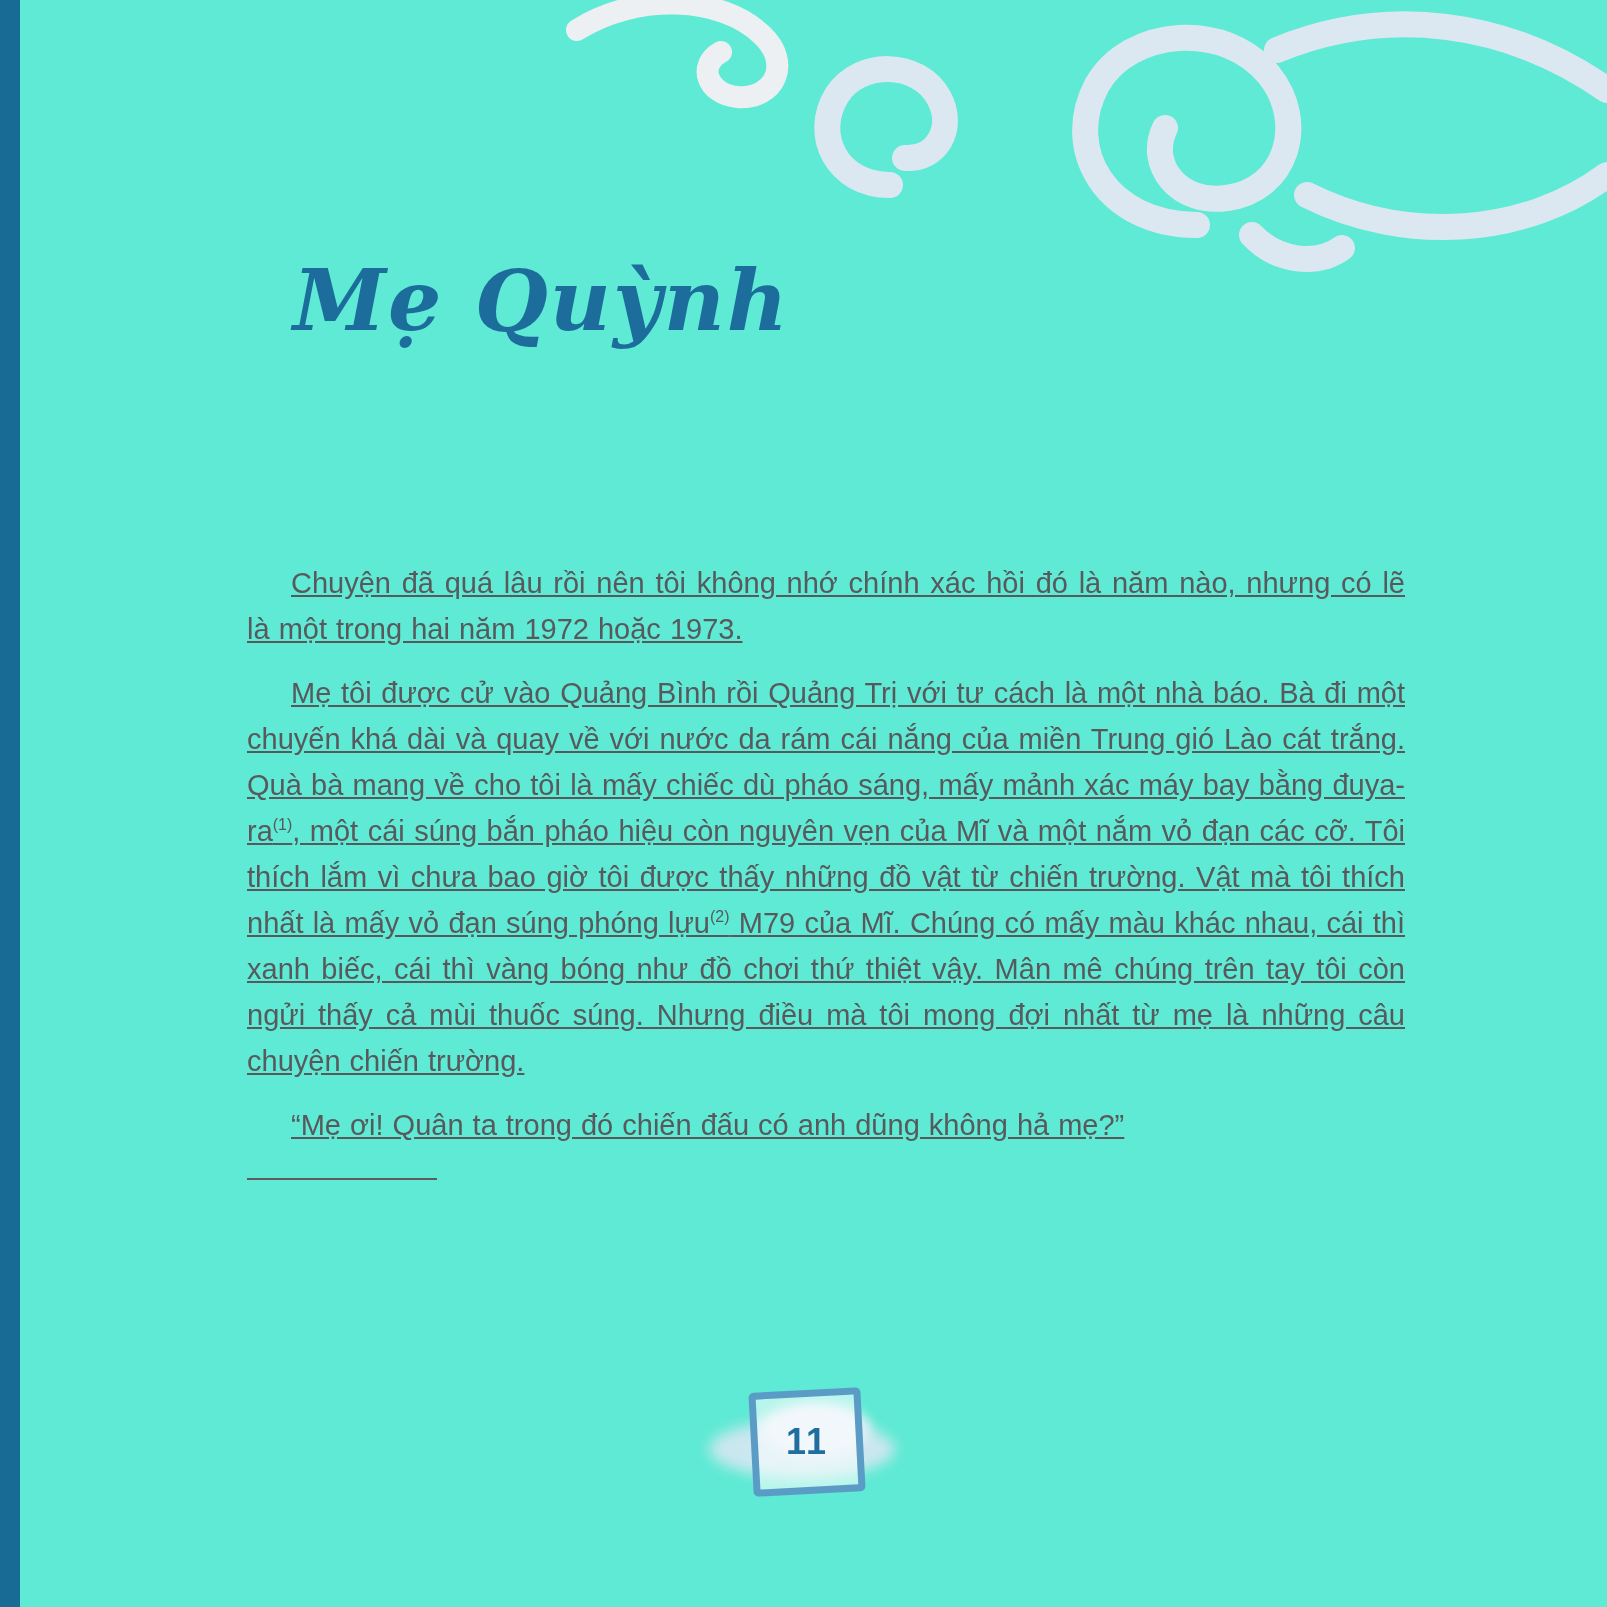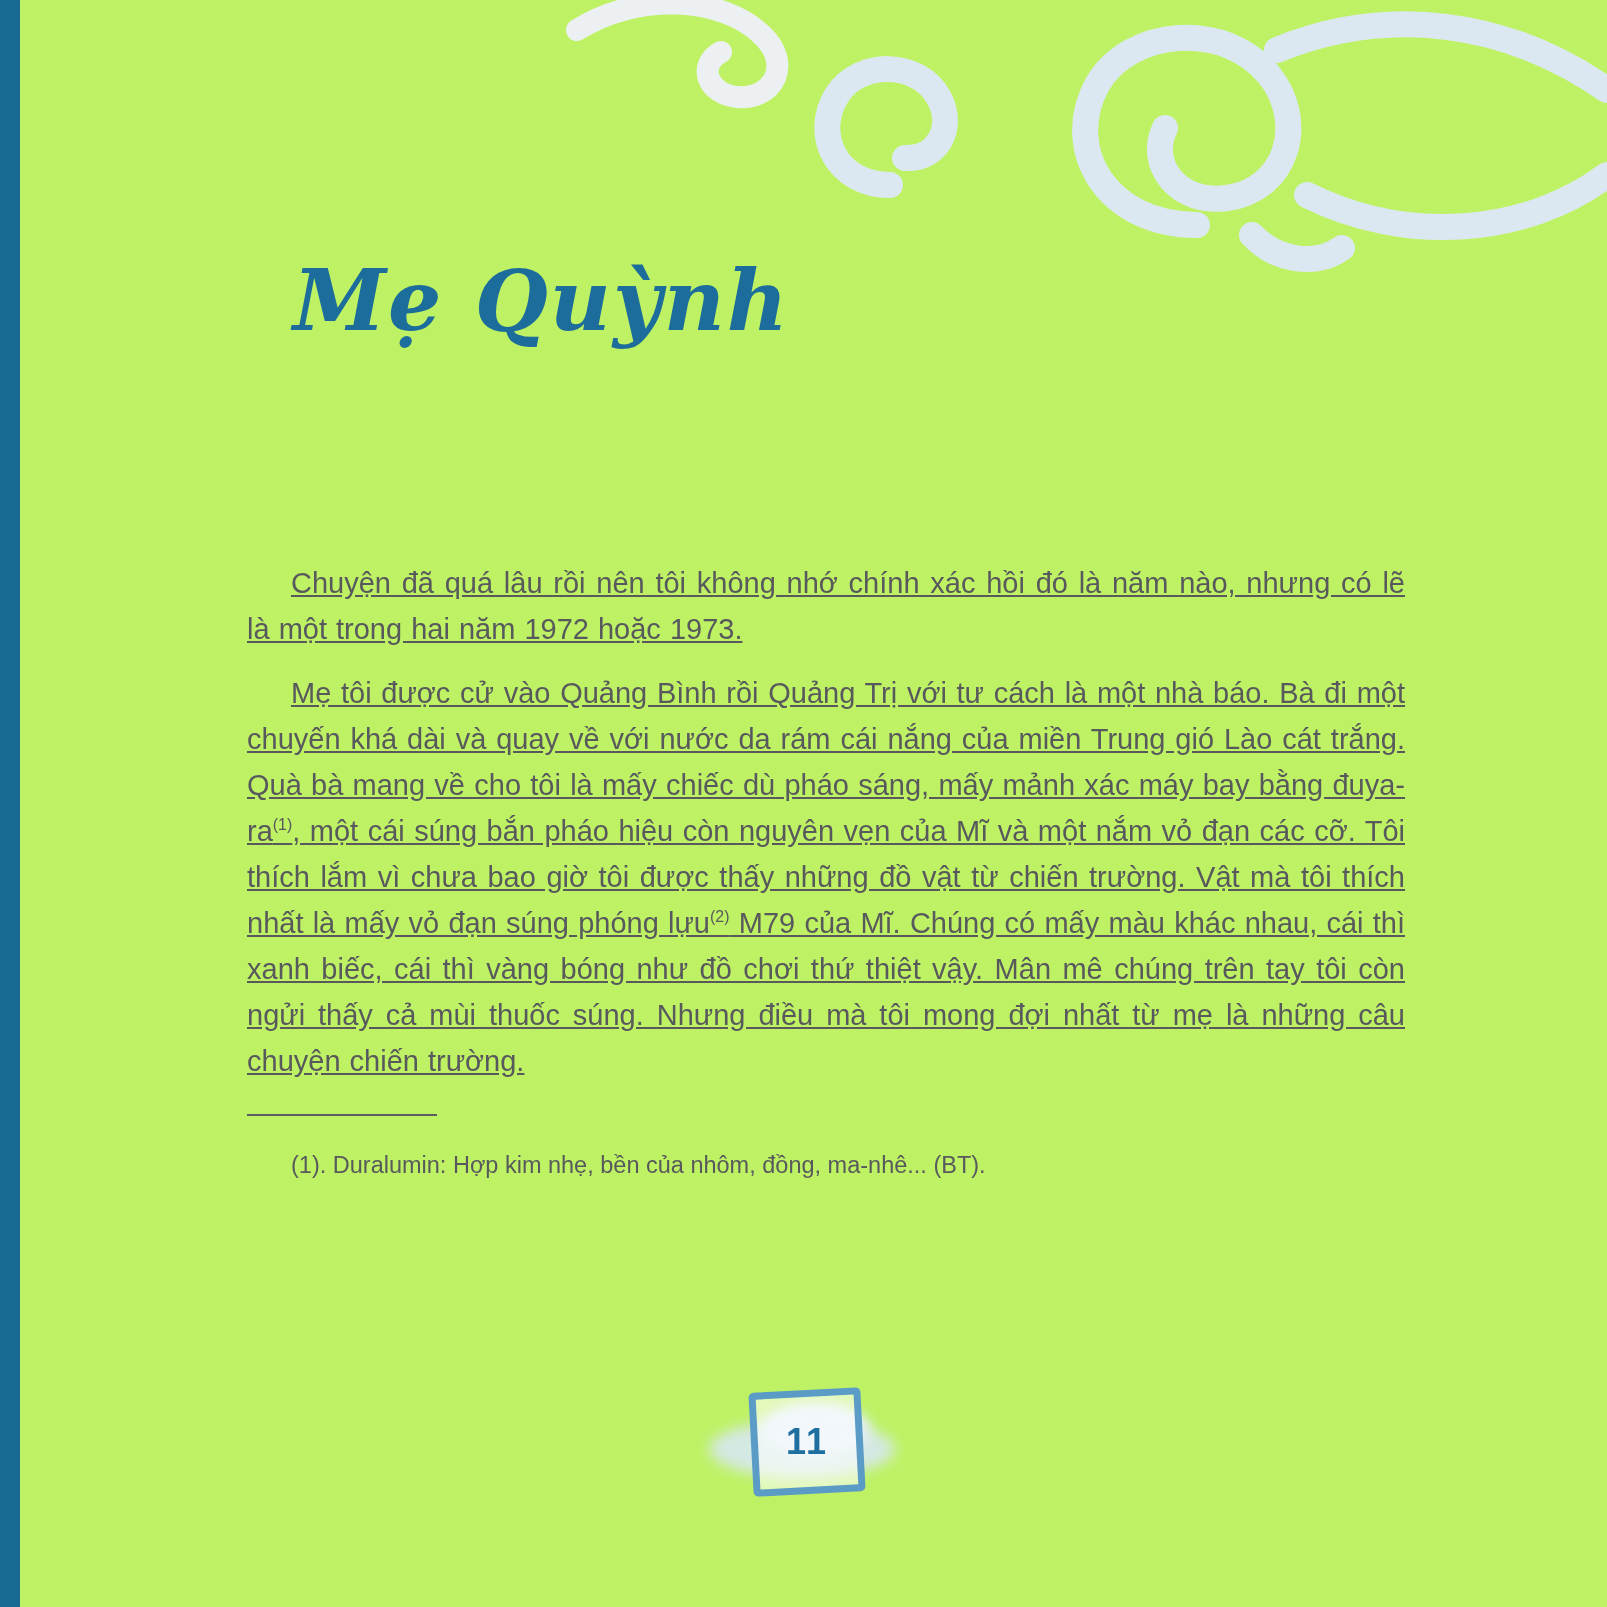--- a/index.html
+++ b/index.html
@@ -2,21 +2,21 @@
 <html><head>
 <meta charset="utf-8">
 <style>
   * { margin:0; padding:0; box-sizing:border-box; }
   html,body { background:#ffffff; }
   body {
     width:1607px; height:1607px;
     position:relative; overflow:hidden;
     font-family:"Liberation Sans", sans-serif;
   }
-  .page { position:absolute; inset:0; background:#bef264; }
+  .page { position:absolute; inset:0; background:#5eead4; }
 
   
   .side-bar {
     position:absolute; left:0; top:0;
     width:20px; height:1607px;
     background:#186b95;
   }
 
   
   .deco-swirls { position:absolute; top:0; right:0; width:1100px; height:300px; }
@@ -126,25 +126,25 @@
 
   <h1 class="book-title">Mẹ Quỳnh</h1>
 
 
   <div class="body-block">
 
     <p class="body-p">Chuyện đã quá lâu rồi nên tôi không nhớ chính xác hồi đó là năm nào, nhưng có lẽ là một trong hai năm 1972 hoặc 1973.</p>
 
     <p class="body-p"><span>Mẹ tôi được cử vào Quảng Bình rồi Quảng Trị với tư cách là một nhà báo. Bà đi một chuyến khá dài và quay về với nước da rám cái nắng của miền Trung gió Lào cát trắng. Quà bà mang về cho tôi là mấy chiếc dù pháo sáng, mấy mảnh xác máy bay bằng đuya-ra</span><sup class="fn-ref">(1)</sup><span>, một cái súng bắn pháo hiệu còn nguyên vẹn của Mĩ và một nắm vỏ đạn các cỡ. Tôi thích lắm vì chưa bao giờ tôi được thấy những đồ vật từ chiến trường. Vật mà tôi thích nhất là mấy vỏ đạn súng phóng lựu</span><sup class="fn-ref">(2)</sup><span> M79 của Mĩ. Chúng có mấy màu khác nhau, cái thì xanh biếc, cái thì vàng bóng như đồ chơi thứ thiệt vậy. Mân mê chúng trên tay tôi còn ngửi thấy cả mùi thuốc súng. Nhưng điều mà tôi mong đợi nhất từ mẹ là những câu chuyện chiến trường.</span></p>
 
+    <p class="body-p quote">“Mẹ ơi! Quân ta trong đó chiến đấu có anh dũng không hả mẹ?”</p>
 
     <div class="fn-divider"></div>
 
     <div class="footnotes">
-      <p class="footnote">(1). Duralumin: Hợp kim nhẹ, bền của nhôm, đồng, ma-nhê... (BT).</p>
     </div>
 
   </div>
 
   <div class="page-footer">
     <div class="cloud"></div>
     <div class="cloud2"></div>
     <div class="number-frame">
       <span class="page-number">11</span>
     </div>

